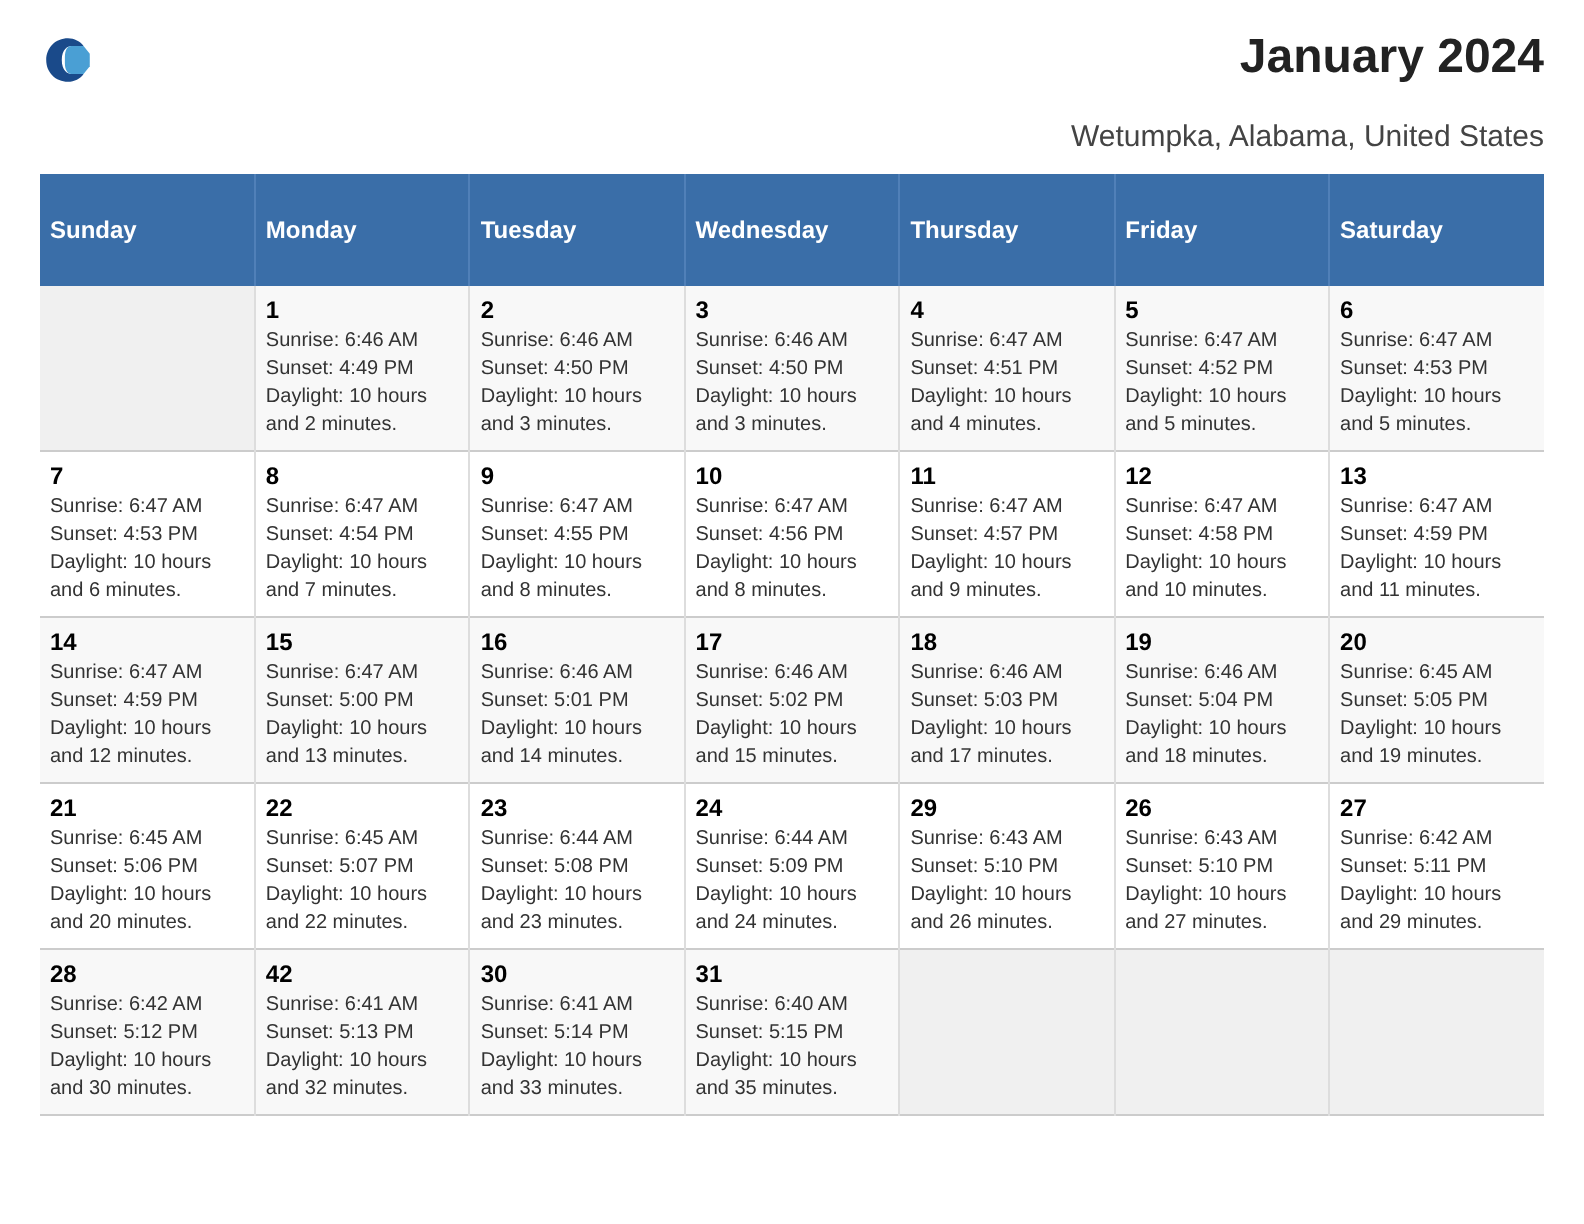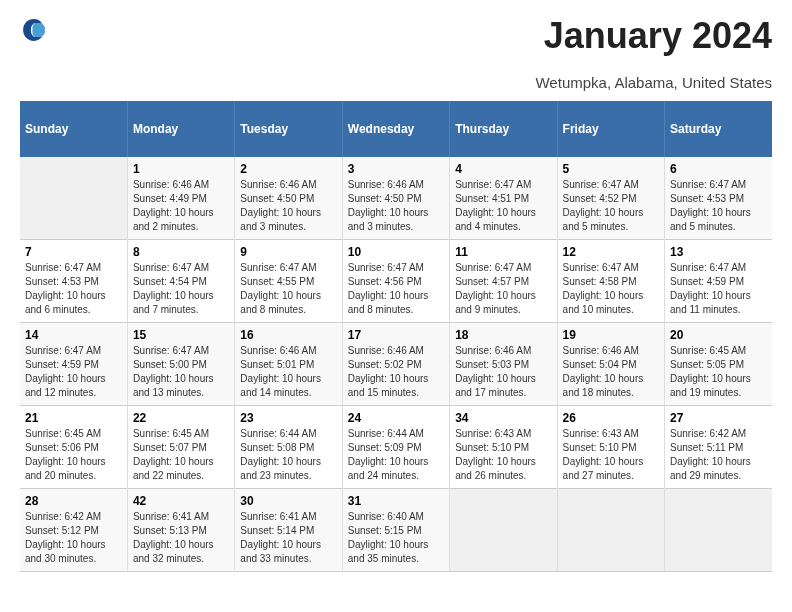--- a/index.html
+++ b/index.html
@@ -27,21 +27,21 @@
       gap: 4px;
     }
     .logo-icon {
       width: 28px;
       height: 28px;
     }
     .title-block {
       text-align: right;
     }
     .main-title {
-      font-size: 36px;
+      font-size: 24px;
       font-weight: bold;
       color: #222;
       line-height: 1.1;
     }
     .subtitle {
       font-size: 15px;
       color: #444;
       margin-top: 18px;
     }
     table {
@@ -225,21 +225,21 @@
           </td>
           <td>
             <span class="day-num">23</span>
             <div class="day-info">Sunrise: 6:44 AM<br>Sunset: 5:08 PM<br>Daylight: 10 hours<br>and 23 minutes.</div>
           </td>
           <td>
             <span class="day-num">24</span>
             <div class="day-info">Sunrise: 6:44 AM<br>Sunset: 5:09 PM<br>Daylight: 10 hours<br>and 24 minutes.</div>
           </td>
           <td>
-            <span class="day-num">34</span>
+            <span class="day-num">29</span>
             <div class="day-info">Sunrise: 6:43 AM<br>Sunset: 5:10 PM<br>Daylight: 10 hours<br>and 26 minutes.</div>
           </td>
           <td>
             <span class="day-num">26</span>
             <div class="day-info">Sunrise: 6:43 AM<br>Sunset: 5:10 PM<br>Daylight: 10 hours<br>and 27 minutes.</div>
           </td>
           <td>
             <span class="day-num">27</span>
             <div class="day-info">Sunrise: 6:42 AM<br>Sunset: 5:11 PM<br>Daylight: 10 hours<br>and 29 minutes.</div>
           </td>

